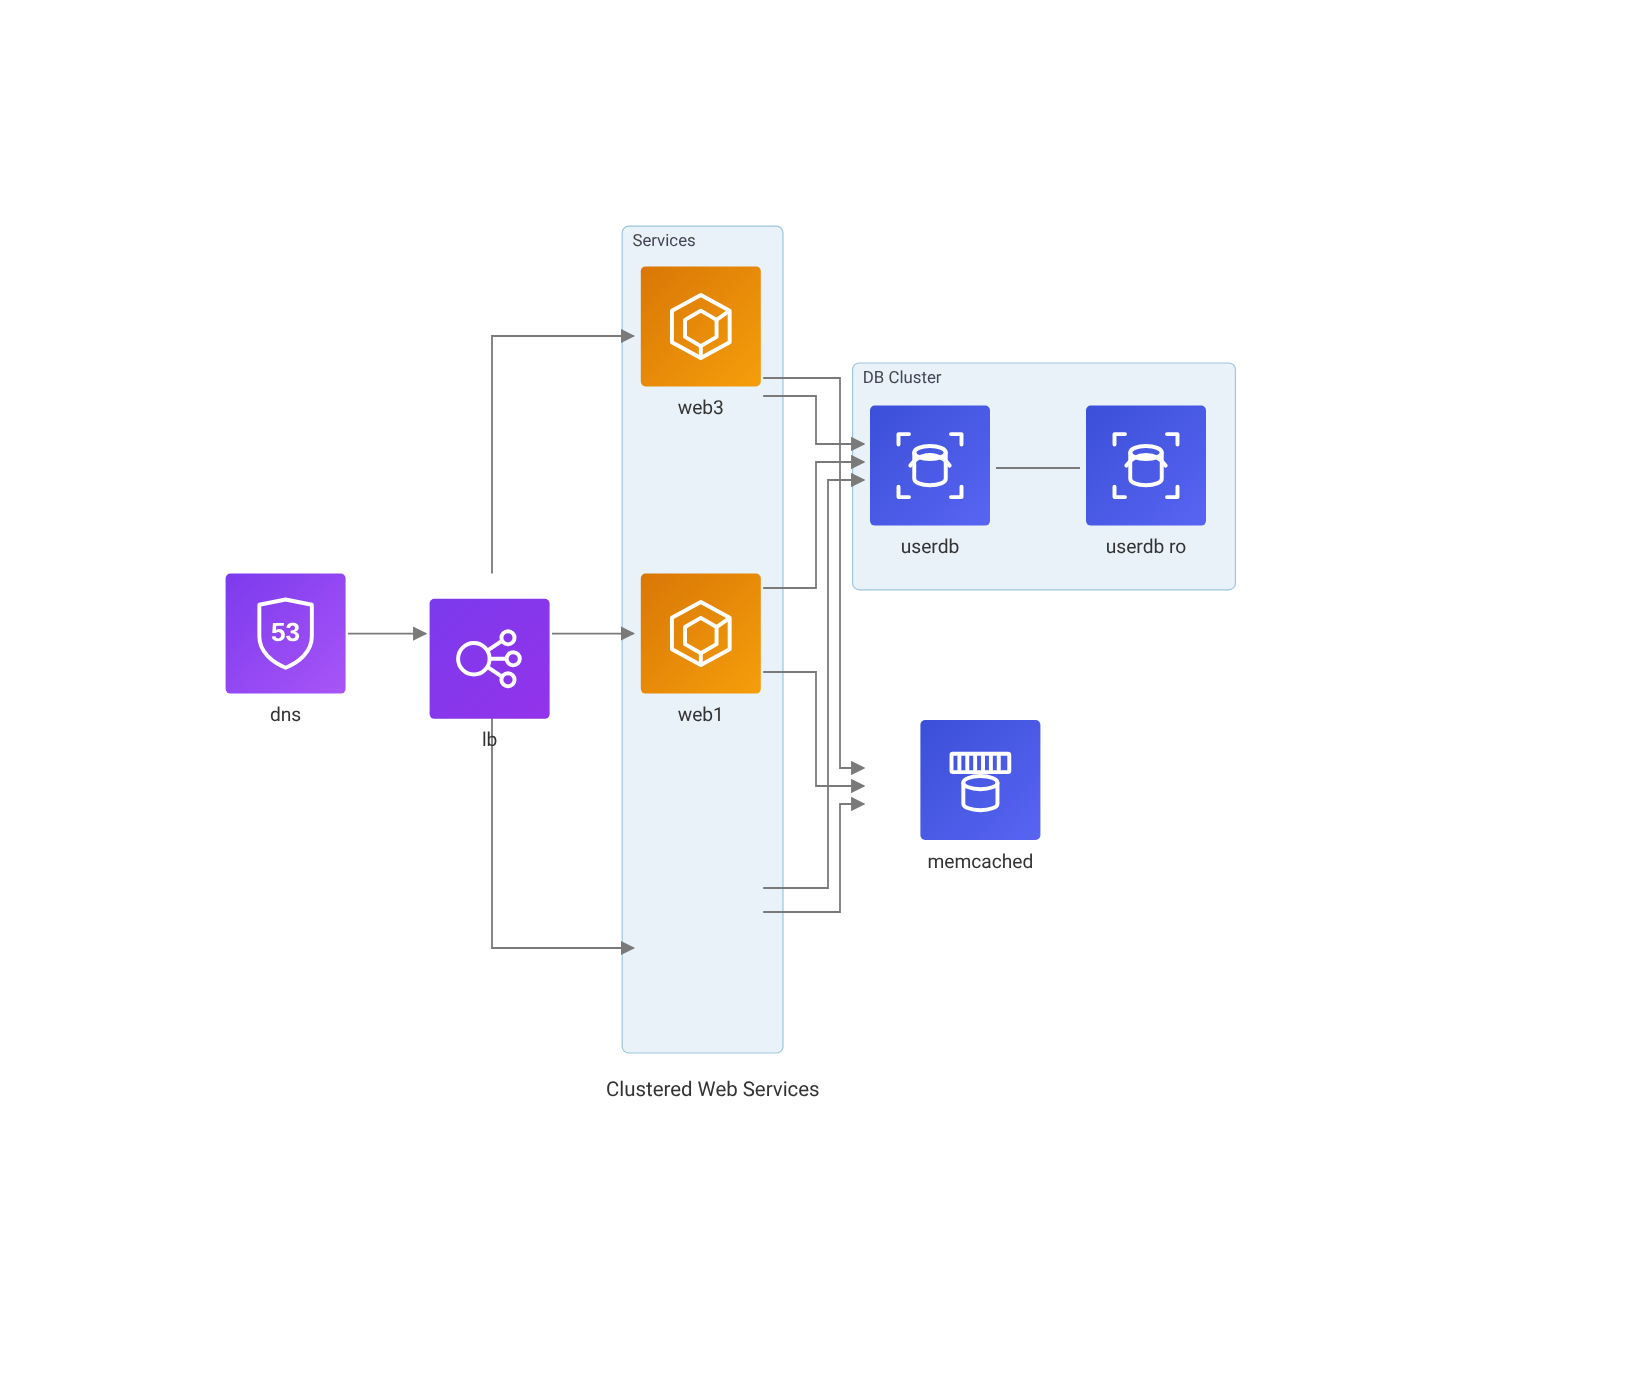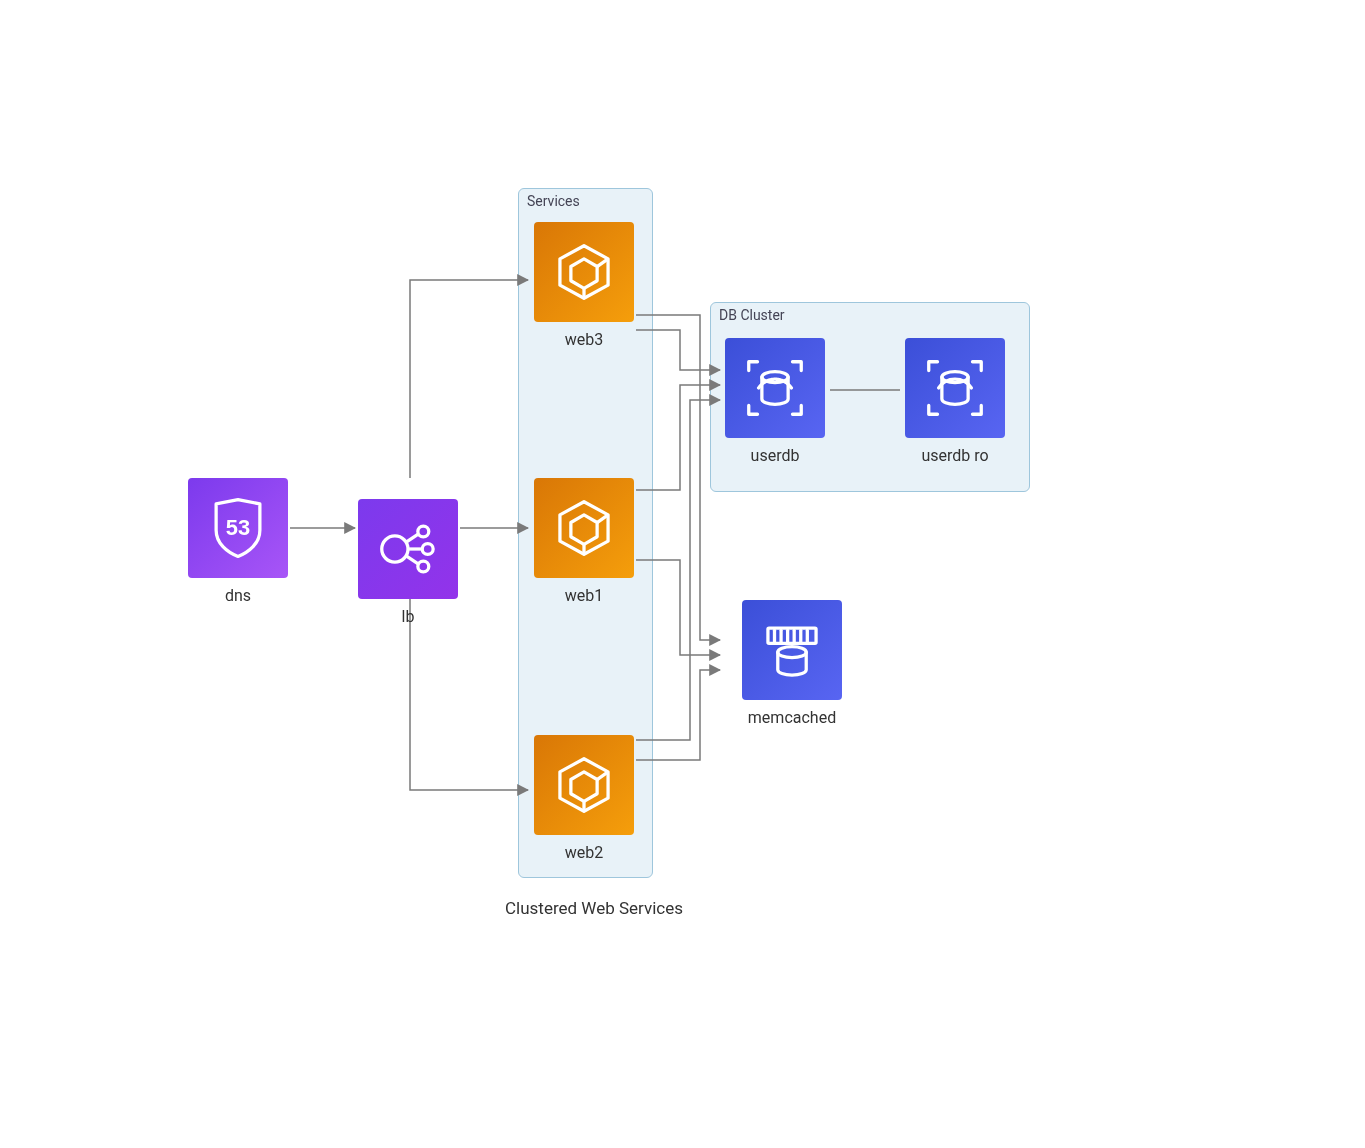--- a/index.html
+++ b/index.html
@@ -99,31 +99,20 @@
       <svg viewBox="0 0 64 64" fill="none" stroke="#fff" stroke-width="3" stroke-linejoin="round">
         <path d="M32 8 L54 20 L54 44 L32 56 L10 44 L10 20 Z"></path>
         <path d="M32 20 L44 27 L44 40 L32 47 L20 40 L20 27 Z"></path>
         <line x1="32" y1="47" x2="32" y2="56"></line>
         <line x1="44" y1="27" x2="54" y2="20"></line>
       </svg>
     </div>
     <div class="label">web1</div>
   </div>
 
-  <div class="node" style="left:534px;top:735px;">
-    <div class="icon" style="background:linear-gradient(135deg,#d97706,#f59e0b);">
-      <svg viewBox="0 0 64 64" fill="none" stroke="#fff" stroke-width="3" stroke-linejoin="round">
-        <path d="M32 8 L54 20 L54 44 L32 56 L10 44 L10 20 Z"></path>
-        <path d="M32 20 L44 27 L44 40 L32 47 L20 40 L20 27 Z"></path>
-        <line x1="32" y1="47" x2="32" y2="56"></line>
-        <line x1="44" y1="27" x2="54" y2="20"></line>
-      </svg>
-    </div>
-    <div class="label">web2</div>
-  </div>
 
   <div class="node" style="left:905px;top:338px;">
     <div class="icon" style="background:linear-gradient(135deg,#3b4fd8,#5865f2);">
       <svg viewBox="0 0 64 64" fill="none" stroke="#fff" stroke-width="3" stroke-linecap="round">
         <ellipse cx="32" cy="22" rx="12" ry="5"></ellipse>
         <path d="M20 22 L20 42 A12 5 0 0 0 44 42 L44 22"></path>
         <path d="M8 8 L16 8 M8 8 L8 16"></path>
         <path d="M56 8 L48 8 M56 8 L56 16"></path>
         <path d="M8 56 L16 56 M8 56 L8 48"></path>
         <path d="M56 56 L48 56 M56 56 L56 48"></path>
@@ -141,21 +130,21 @@
         <path d="M8 8 L16 8 M8 8 L8 16"></path>
         <path d="M56 8 L48 8 M56 8 L56 16"></path>
         <path d="M8 56 L16 56 M8 56 L8 48"></path>
         <path d="M56 56 L48 56 M56 56 L56 48"></path>
         <path d="M17 32 A18 18 0 0 1 47 32" stroke-dasharray="1 0"></path>
       </svg>
     </div>
     <div class="label">userdb</div>
   </div>
 
-  <div class="node" style="left:725px;top:600px;padding-left:17px;">
+  <div class="node" style="left:750px;top:600px;padding-left:17px;">
     <div class="icon" style="background:linear-gradient(135deg,#3b4fd8,#5865f2);">
       <svg viewBox="0 0 64 64" fill="none" stroke="#fff" stroke-width="3" stroke-linecap="round">
         <rect x="10" y="12" width="44" height="14" rx="1"></rect>
         <line x1="16" y1="14" x2="16" y2="24"></line>
         <line x1="22" y1="14" x2="22" y2="24"></line>
         <line x1="28" y1="14" x2="28" y2="24"></line>
         <line x1="34" y1="14" x2="34" y2="24"></line>
         <line x1="40" y1="14" x2="40" y2="24"></line>
         <line x1="46" y1="14" x2="46" y2="24"></line>
         <ellipse cx="32" cy="34" rx="13" ry="5"></ellipse>

